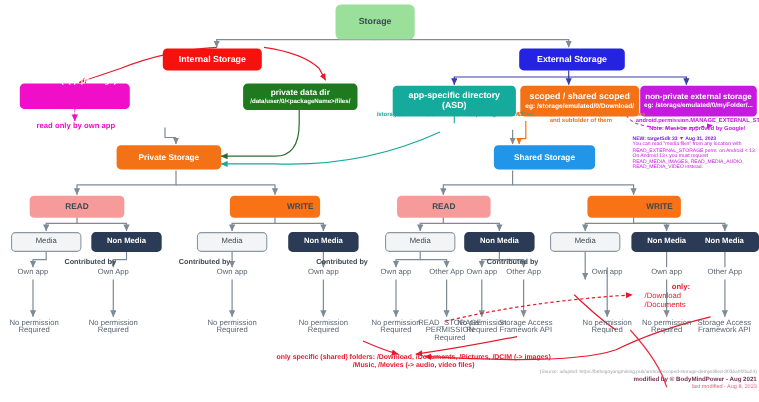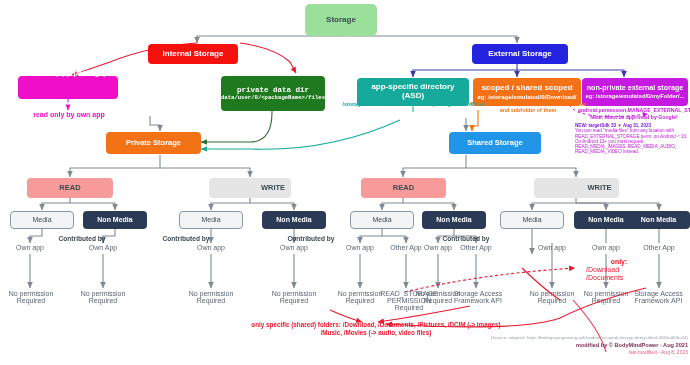--- a/index.html
+++ b/index.html
@@ -21,21 +21,21 @@
   .n-external{background:#2424e0;color:#ffffff;}
   .n-assets{background:#f00ec8;color:#ffffff;gap:22px;}
   .n-private{background:#1f7a1f;color:#ffffff;}
   .n-asd{background:#16aa9c;color:#ffffff;}
   .n-scoped{background:#f47216;color:#ffffff;}
   .n-nonpriv{background:#c61ae0;color:#ffffff;text-align:center;}
 
   .n-privstore{background:#f47216;color:#ffffff;}
   .n-sharedstore{background:#2196e8;color:#ffffff;margin-left:28px;}
   .n-read{background:#f79a9a;color:#3c4a52;}
-  .n-write{background:#e5e5e5;color:#3c4a52;padding-left:46px;}
+  .n-write{background:#f97316;color:#3c4a52;padding-left:46px;}
   .n-media{background:#f2f4f5;color:#3c4a52;border:1px solid #8b98a3;}
   .n-nonmedia{background:#2b3b55;color:#ffffff;}
 
   .sub{font-weight:bold;}
   .cap{position:absolute;color:#5a6470;}
   .capb{position:absolute;color:#3c4a52;font-weight:bold;}
   .red{color:#e8192c;}
   .redb{color:#e8192c;font-weight:bold;}
   .magentab{color:#c61ae0;font-weight:bold;}
   .pinkb{color:#f00ec8;font-weight:bold;}
@@ -181,21 +181,21 @@
 
   <div class="node n-external" style="left:472px;top:44px;width:96px;height:20px;font-size:8px;">
     <span class="t1">External Storage</span>
   </div>
 
   <div class="node n-assets" style="left:18px;top:76px;width:100px;height:23px;font-size:7.5px;">
     <span class="t1">assets (app package)</span>
     <span class="sub" style="font-size:6px;margin-top:1px;">/data/data/packageName</span>
   </div>
 
-  <div class="node n-private" style="left:221px;top:76px;width:104px;height:35px;font-size:7.5px;font-family:Liberation Mono, monospace;">
+  <div class="node n-private" style="left:221px;top:76px;width:104px;height:24px;font-size:7.5px;">
     <span class="t1">private data dir</span>
     <span class="sub" style="font-size:5.6px;margin-top:1px;">/data/user/0/&lt;packageName&gt;/files/</span>
   </div>
 
   <div class="node n-asd" style="left:357px;top:78px;width:112px;height:28px;font-size:8px;">
     <span class="t1">app-specific directory</span>
     <span class="t2">(ASD)</span>
   </div>
 
   <div class="node n-scoped" style="left:473px;top:78px;width:108px;height:28px;font-size:8px;">

